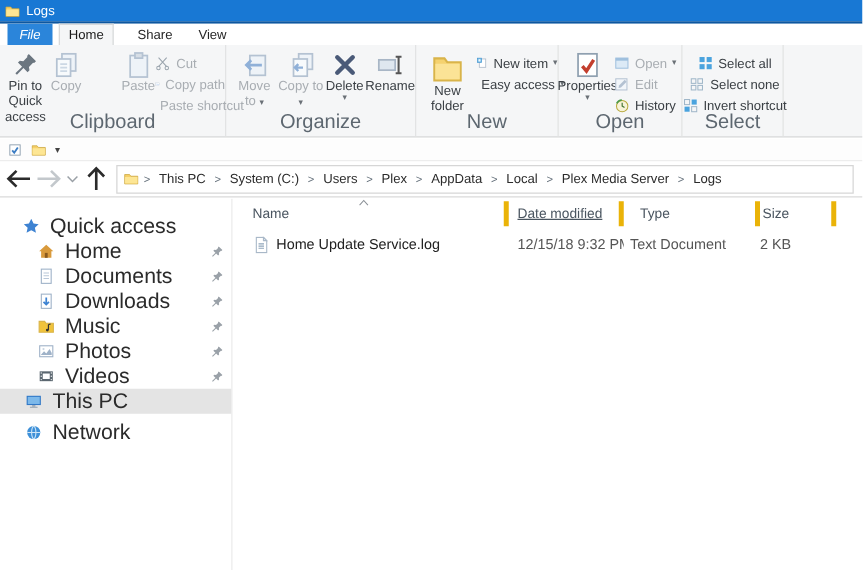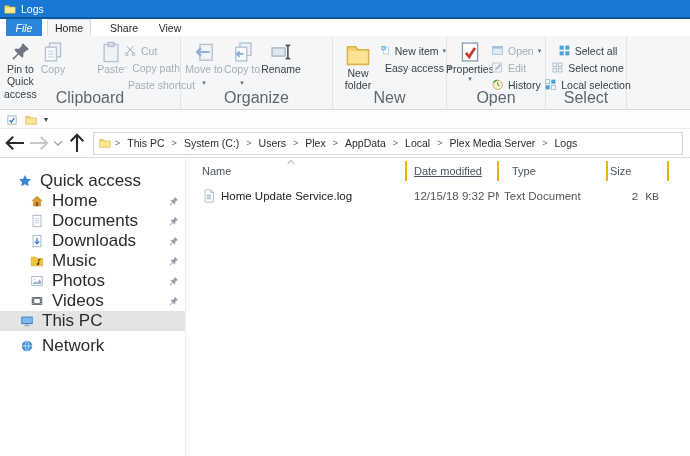--- a/index.html
+++ b/index.html
@@ -50,21 +50,21 @@
 
   
   .main { position:absolute; top:159px; left:0; right:0; bottom:0; display:flex; }
   .sidebar { width:186px; border-right:1px solid #ececec; padding-top:12px; background:#fff; }
   .srow { position:relative; height:20px; display:flex; align-items:center; font-size:17px; color:#2b2b2b; }
   .srow .lbl { margin-left:8px; }
   .srow.sel { background:#e4e4e4; }
   .spin { position:absolute; left:168px; top:5px; width:11px; height:11px; }
   .filepane { position:relative; flex:1; }
   .fheader { position:absolute; top:2px; left:0; right:0; height:20px; display:flex; }
-  .hcell { font-size:11px; color:#4a5560; display:flex; align-items:center; border-right:2px solid #eab308; }
+  .hcell { font-size:11px; color:#4a5560; display:flex; align-items:center; border-right:4px solid #eab308; }
   .sortind { position:absolute; top:-3px; left:100px; width:10px; height:8px; }
   .frow { position:absolute; top:27px; left:0; right:0; height:20px; display:flex; align-items:center; }
   .fcell { font-size:11.5px; color:#555; white-space:nowrap; overflow:hidden; }
 </style>
 </head>
 <body>
 
 <div class="win">
 
   <div class="titlebar">
@@ -165,20 +165,29 @@
         <button class="bigbtn" style="width:38px;">
           <span class="ico ico-22">
               <svg xmlns="http://www.w3.org/2000/svg" viewBox="0 0 16 16">
                 <rect x="6.5" y="1.5" width="8" height="9" fill="#eef3f8" stroke="#b4c2d2"></rect>
                 <rect x="3.5" y="4.5" width="8" height="10" fill="#f7fafc" stroke="#b4c2d2"></rect>
                 <path stroke="#8fb0d8" stroke-width="1.4" fill="none" d="M9 9.5H4.5M6.3 7.5L4.3 9.5l2 2"></path>
               </svg>
             </span>
           <span class="biglabel dis"><span>Copy to</span> <span class="caret">▾</span></span>
         </button>
+        <button class="bigbtn" style="width:34px;">
+          <span class="ico ico-22">
+              <svg xmlns="http://www.w3.org/2000/svg" viewBox="0 0 16 16">
+                <path stroke="#4a5a78" stroke-width="2.6" stroke-linecap="round" d="M3.5 3.5l9 9M12.5 3.5l-9 9"></path>
+              </svg>
+            </span>
+          <span class="biglabel">Delete</span>
+          <span class="caret">▾</span>
+        </button>
         <button class="bigbtn" style="width:40px;">
           <span class="ico ico-22">
               <svg xmlns="http://www.w3.org/2000/svg" viewBox="0 0 16 16">
                 <rect x="1.5" y="5" width="9.5" height="6" fill="#dfe7ef" stroke="#a8b6c6"></rect>
                 <path stroke="#555" stroke-width="1.2" fill="none" d="M13 3.2v9.6M11.3 3.2h3.4M11.3 12.8h3.4"></path>
               </svg>
             </span>
           <span class="biglabel">Rename</span>
         </button>
       </div>
@@ -301,21 +310,21 @@
           </button>
           <button class="smallrow">
             <span class="ico ico-13">
                 <svg xmlns="http://www.w3.org/2000/svg" viewBox="0 0 16 16">
                   <rect x="2" y="2" width="5" height="5" fill="none" stroke="#9fb6c8"></rect>
                   <rect x="9" y="2" width="5" height="5" fill="#4aa3de"></rect>
                   <rect x="2" y="9" width="5" height="5" fill="#4aa3de"></rect>
                   <rect x="9" y="9" width="5" height="5" fill="none" stroke="#9fb6c8"></rect>
                 </svg>
               </span>
-            <span>Local selection</span>
+            <span>Invert shortcut</span>
           </button>
         </div>
       </div>
       <div class="glabel">Select</div>
     </div>
 
     <div style="flex:1;"></div>
   </div>
 
   <div class="qatrow">
@@ -526,19 +535,19 @@
                 <svg xmlns="http://www.w3.org/2000/svg" viewBox="0 0 16 16">
                   <path fill="#fff" stroke="#a9b8c8" d="M3.5 1h6.5l3 3v11h-9.5z"></path>
                   <path fill="#e8eef5" stroke="#a9b8c8" d="M10 1v3h3z"></path>
                   <path stroke="#8fa5ba" d="M5.5 7h5M5.5 9h5M5.5 11h5"></path>
                 </svg>
               </span>
               <span style="color: rgb(33, 33, 33);">Home Update Service.log</span>
             </div>
             <div class="fcell" style="width: 92px; padding-left: 7px;">12/15/18 9:32 PM</div>
             <div class="fcell" style="width: 109px; padding-left: 5px;">Text Document</div>
-            <div class="fcell" style="width: 61px; text-align: right; padding-right: 10px; font-family: Liberation Mono, monospace;">2 KB</div>
+            <div class="fcell" style="width: 61px; text-align: left; padding-right: 10px;">2 KB</div>
           </div>
         </div>
     </div>
   </div>
 
 </div>
 
 </body></html>

